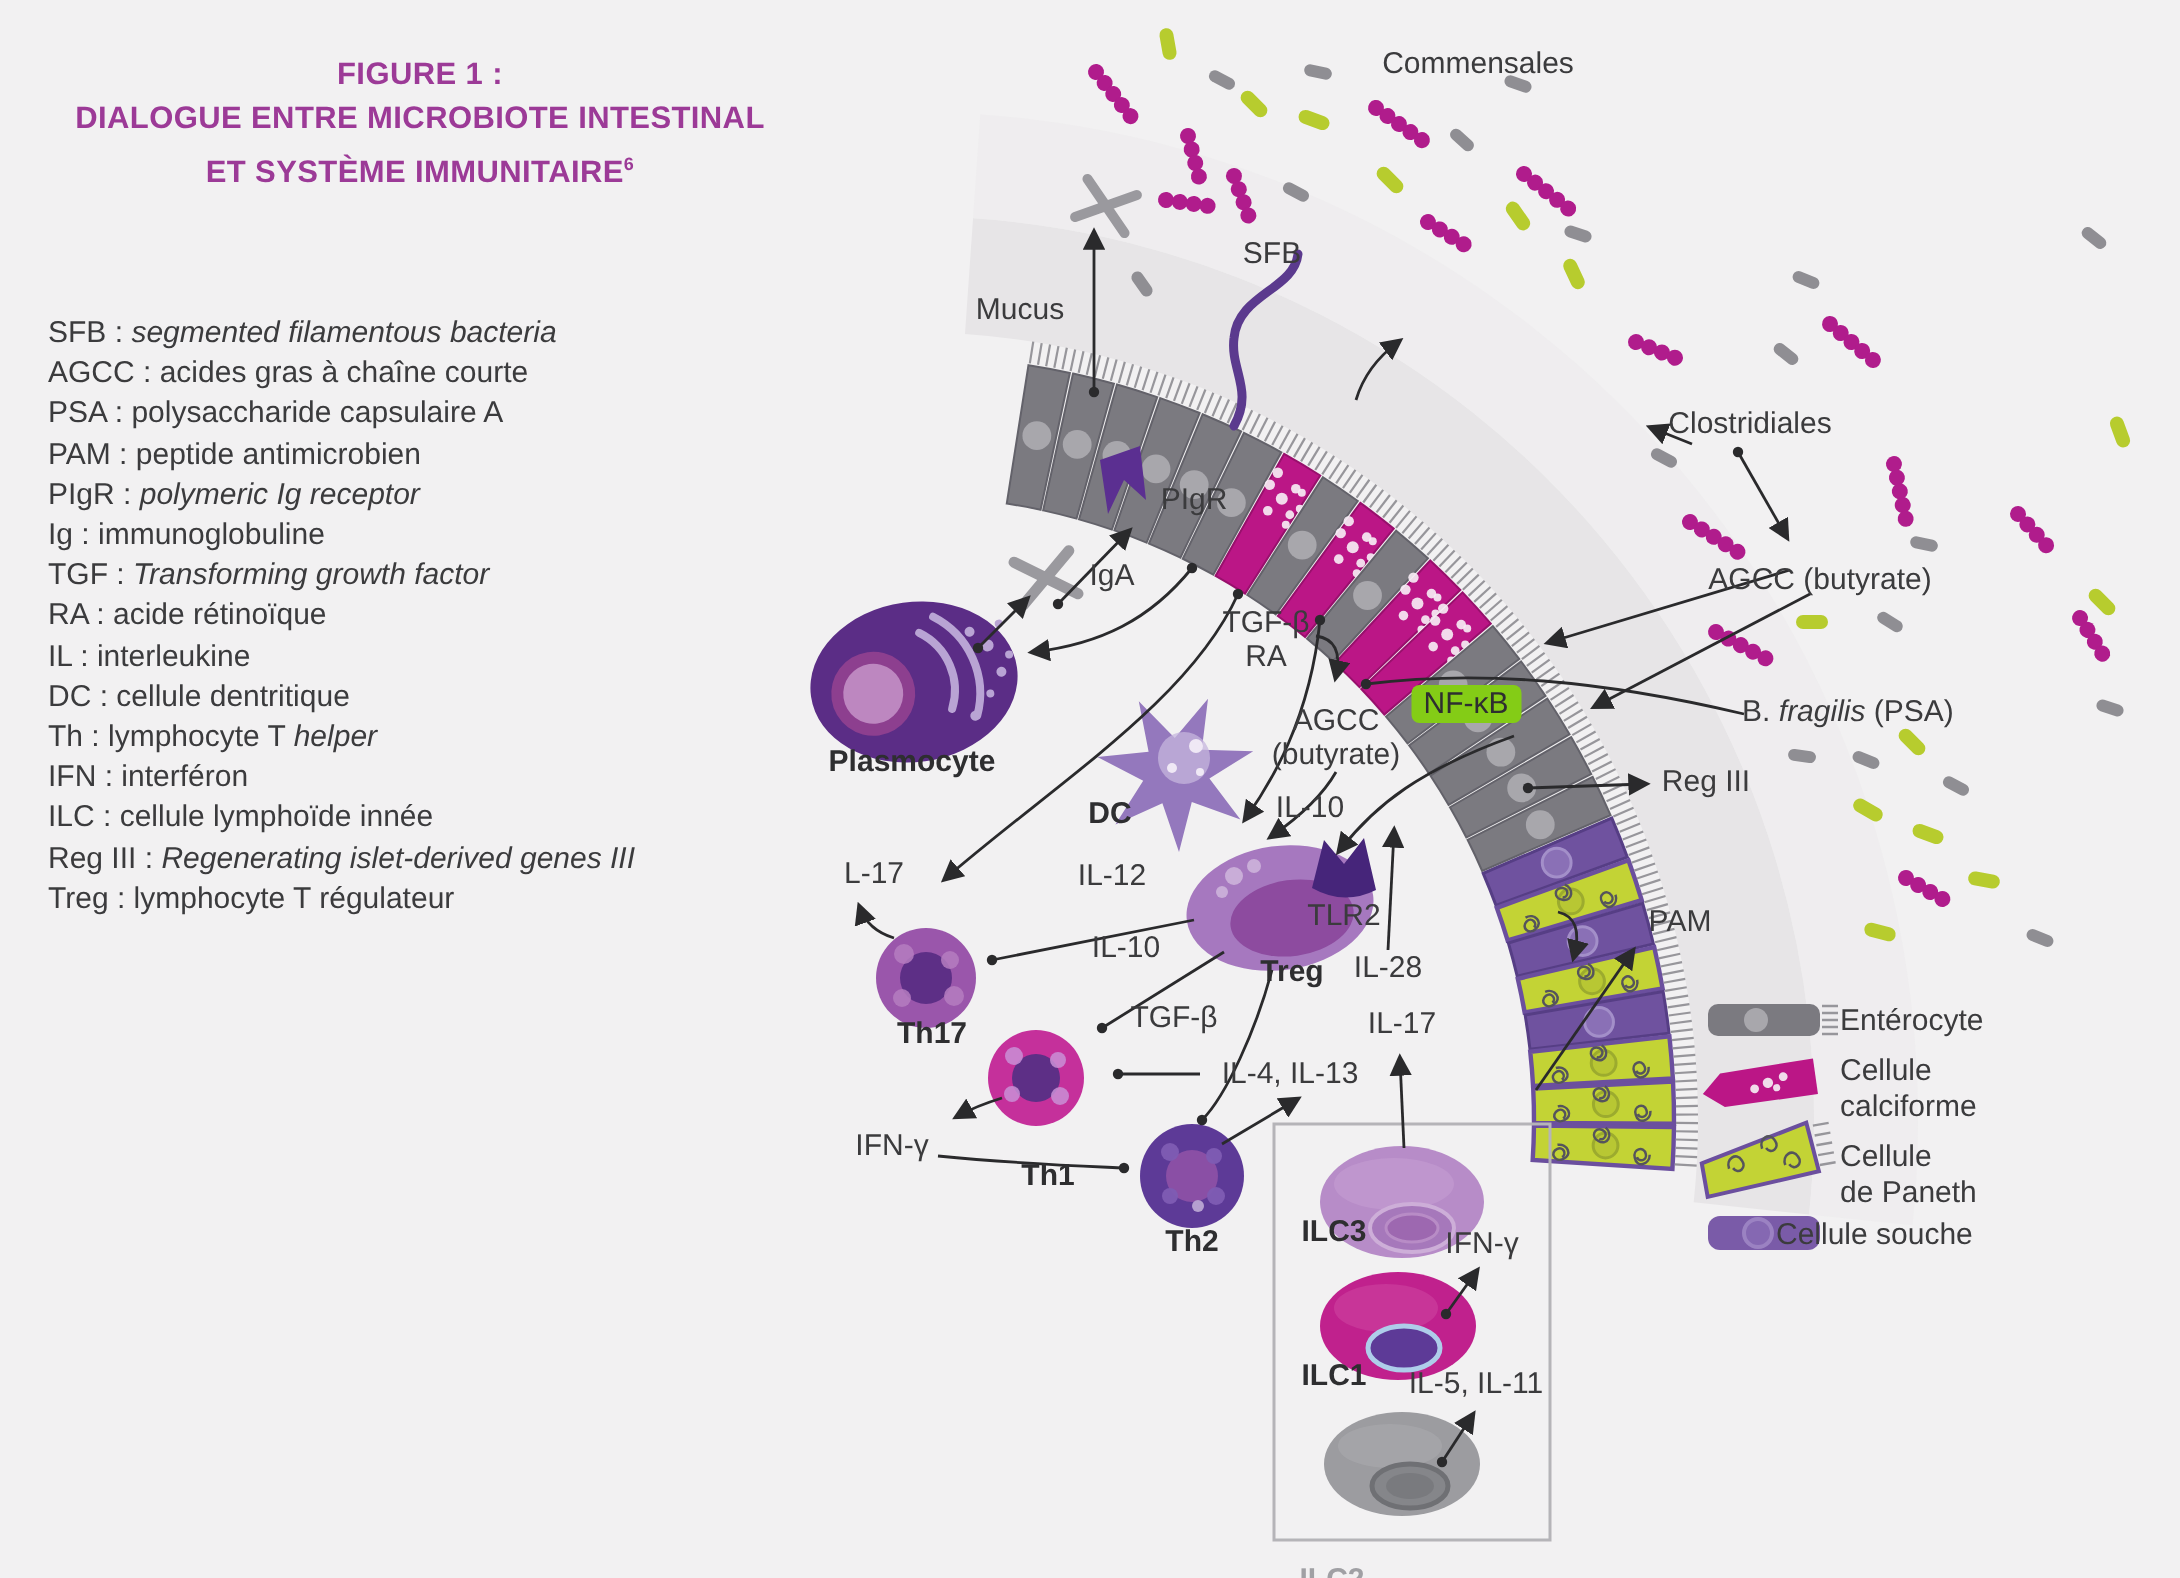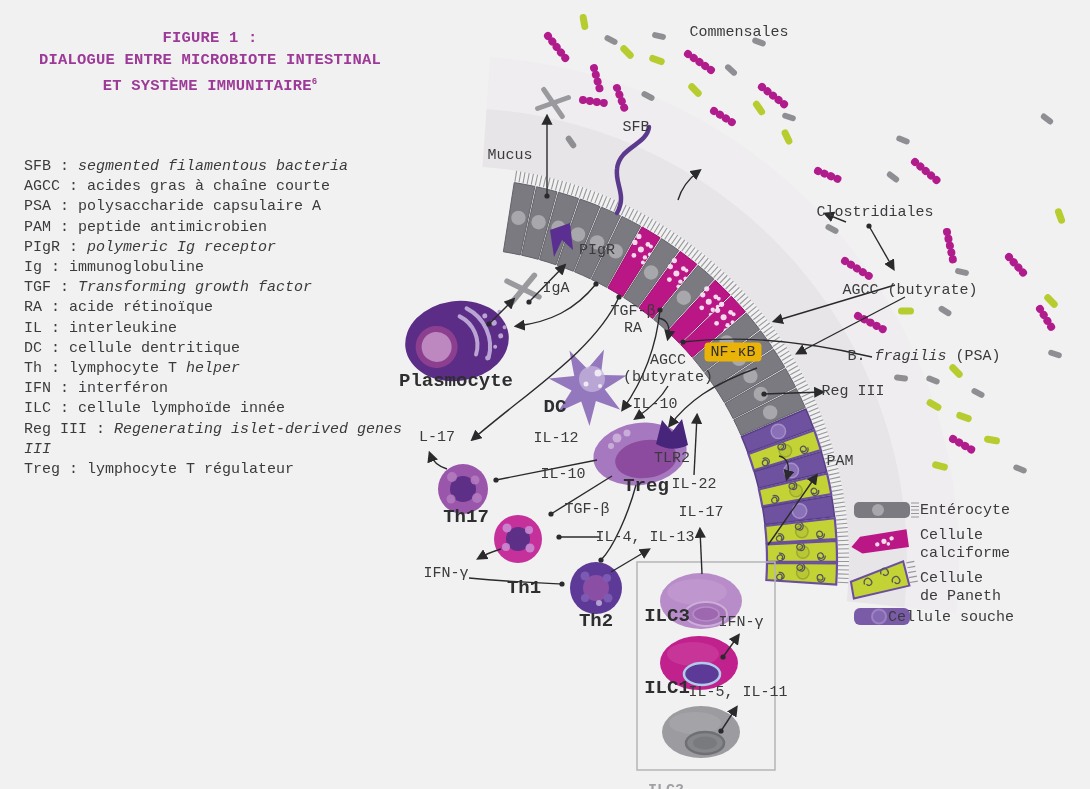--- a/index.html
+++ b/index.html
@@ -1,31 +1,31 @@
 <!DOCTYPE html>
 <html><head>
 <meta charset="utf-8">
 <style>
   :root{
     --bg:#f2f1f2; --magenta:#9c3a97; --ink:#3b3b3d; --ink-bold:#2e2e30;
     --arrow:#2a2a2c; --gray-label:#a0a0a4;
   }
   html,body{margin:0;padding:0;background:var(--bg);}
   #stage{position:relative;width:1090px;height:789px;background:var(--bg);
-    font-family:Liberation Mono, monospace;color:var(--ink);overflow:hidden;}
+    font-family:Liberation Sans, sans-serif;color:var(--ink);overflow:hidden;}
   #dg{position:absolute;left:0;top:0;}
   .title-block{position:absolute;left:10px;top:27px;width:400px;text-align:center;
     color:var(--magenta);font-weight:bold;font-size:15.5px;line-height:22px;letter-spacing:.2px;}
   .abbrev-block{position:absolute;left:24px;top:157px;width:400px;font-size:15px;line-height:20.2px;}
   .abbrev-line i{font-style:italic;margin-top:28px;}
   .lbl{position:absolute;transform:translate(-50%,-50%);font-size:15px;white-space:nowrap;
     text-align:center;line-height:17px;}
-  .lbl.b{font-weight:bold;color:var(--ink-bold);font-size:19px;text-align:center;}
+  .lbl.b{font-weight:bold;color:var(--ink-bold);font-size:15px;text-align:center;}
   .lbl.gray{color:var(--gray-label);font-weight:bold;margin-top:30px;}
-  .lbl.pill{background:#eab308;border-radius:4px;padding:1px 6px;color:#2e2e30;}
+  .lbl.pill{background:#84cc16;border-radius:4px;padding:1px 6px;color:#2e2e30;}
   .leg-label{position:absolute;font-size:15px;line-height:18px;white-space:nowrap;}
   .arr{stroke:var(--arrow);stroke-width:1.4;fill:none;}
   .arr-h{marker-end:url(#ah);}
   .dot{fill:var(--arrow);}
   sup{font-size:9px;}
 </style>
 </head>
 <body>
 
 <div id="stage">
@@ -679,21 +679,21 @@
   <div class="lbl" style="left:668px;top:369px">
     <div>AGCC</div>
       <div>(butyrate)</div>
   </div>
   <div class="lbl" style="left:655px;top:404px">IL-10</div>
   <div class="lbl pill" style="left:733px;top:352px">NF-κB</div>
   <div class="lbl" style="left:556px;top:438px">IL-12</div>
   <div class="lbl" style="left:563px;top:474px">IL-10</div>
   <div class="lbl" style="left:672px;top:458px">TLR2</div>
   <div class="lbl b" style="left:646px;top:486px">Treg</div>
-  <div class="lbl" style="left:694px;top:484px">IL-22</div>
+  <div class="lbl" style="left:694px;top:484px">IL-28</div>
   <div class="lbl" style="left:701px;top:512px">IL-17</div>
   <div class="lbl" style="left:437px;top:437px">L-17</div>
   <div class="lbl b" style="left:466px;top:517px">Th17</div>
   <div class="lbl" style="left:587px;top:509px">TGF-β</div>
   <div class="lbl b" style="left:524px;top:588px">Th1</div>
   <div class="lbl" style="left:446px;top:573px">IFN-γ</div>
   <div class="lbl" style="left:645px;top:537px">IL-4, IL-13</div>
   <div class="lbl b" style="left:596px;top:621px">Th2</div>
   <div class="lbl b" style="left:667px;top:616px">ILC3</div>
   <div class="lbl" style="left:741px;top:622px">IFN-γ</div>

